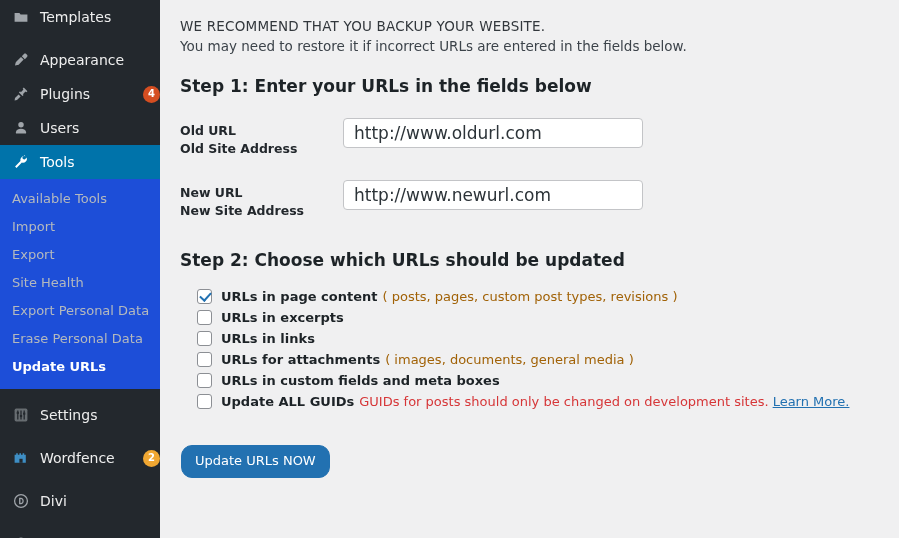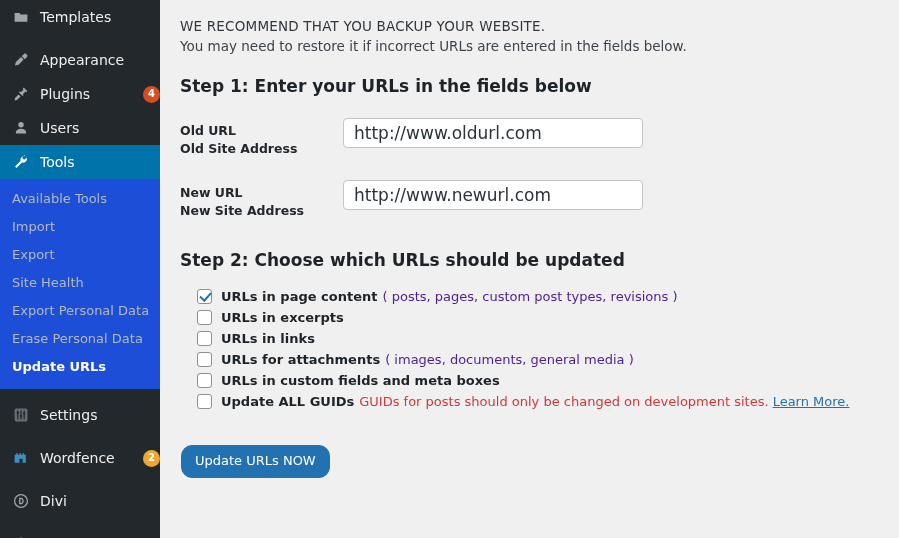--- a/index.html
+++ b/index.html
@@ -180,21 +180,21 @@
     position: absolute;
     left: 4px;
     top: 0px;
     width: 5px;
     height: 9px;
     border: solid #2271b1;
     border-width: 0 2px 2px 0;
     transform: rotate(42deg);
   }
   .ck-bold { font-weight: bold; color: #1d2327; }
-  .ck-note { color: #4c1d95; margin-left: 5px; }
+  .ck-note { color: #a16207; margin-left: 5px; }
   .ck-warn { color: #d63638; margin-left: 5px; }
   .ck-link {
     color: #2271b1;
     text-decoration: underline;
     margin-left: 4px;
     cursor: pointer;
   }
 
   .submit-wrap { margin: 30px 0 0 1px; }
   .btn-primary {

